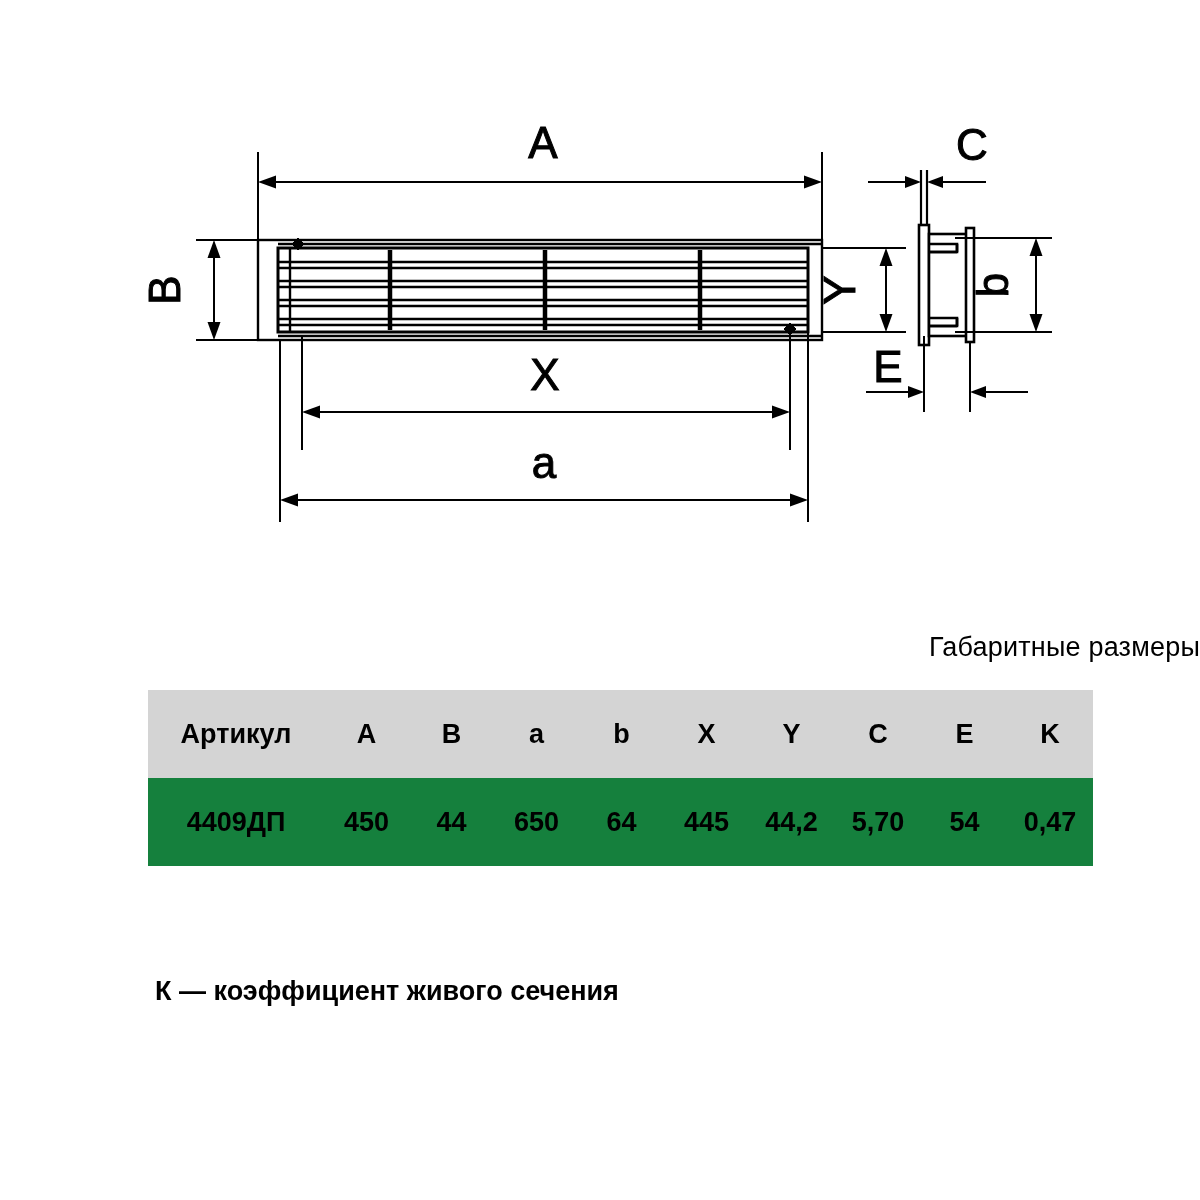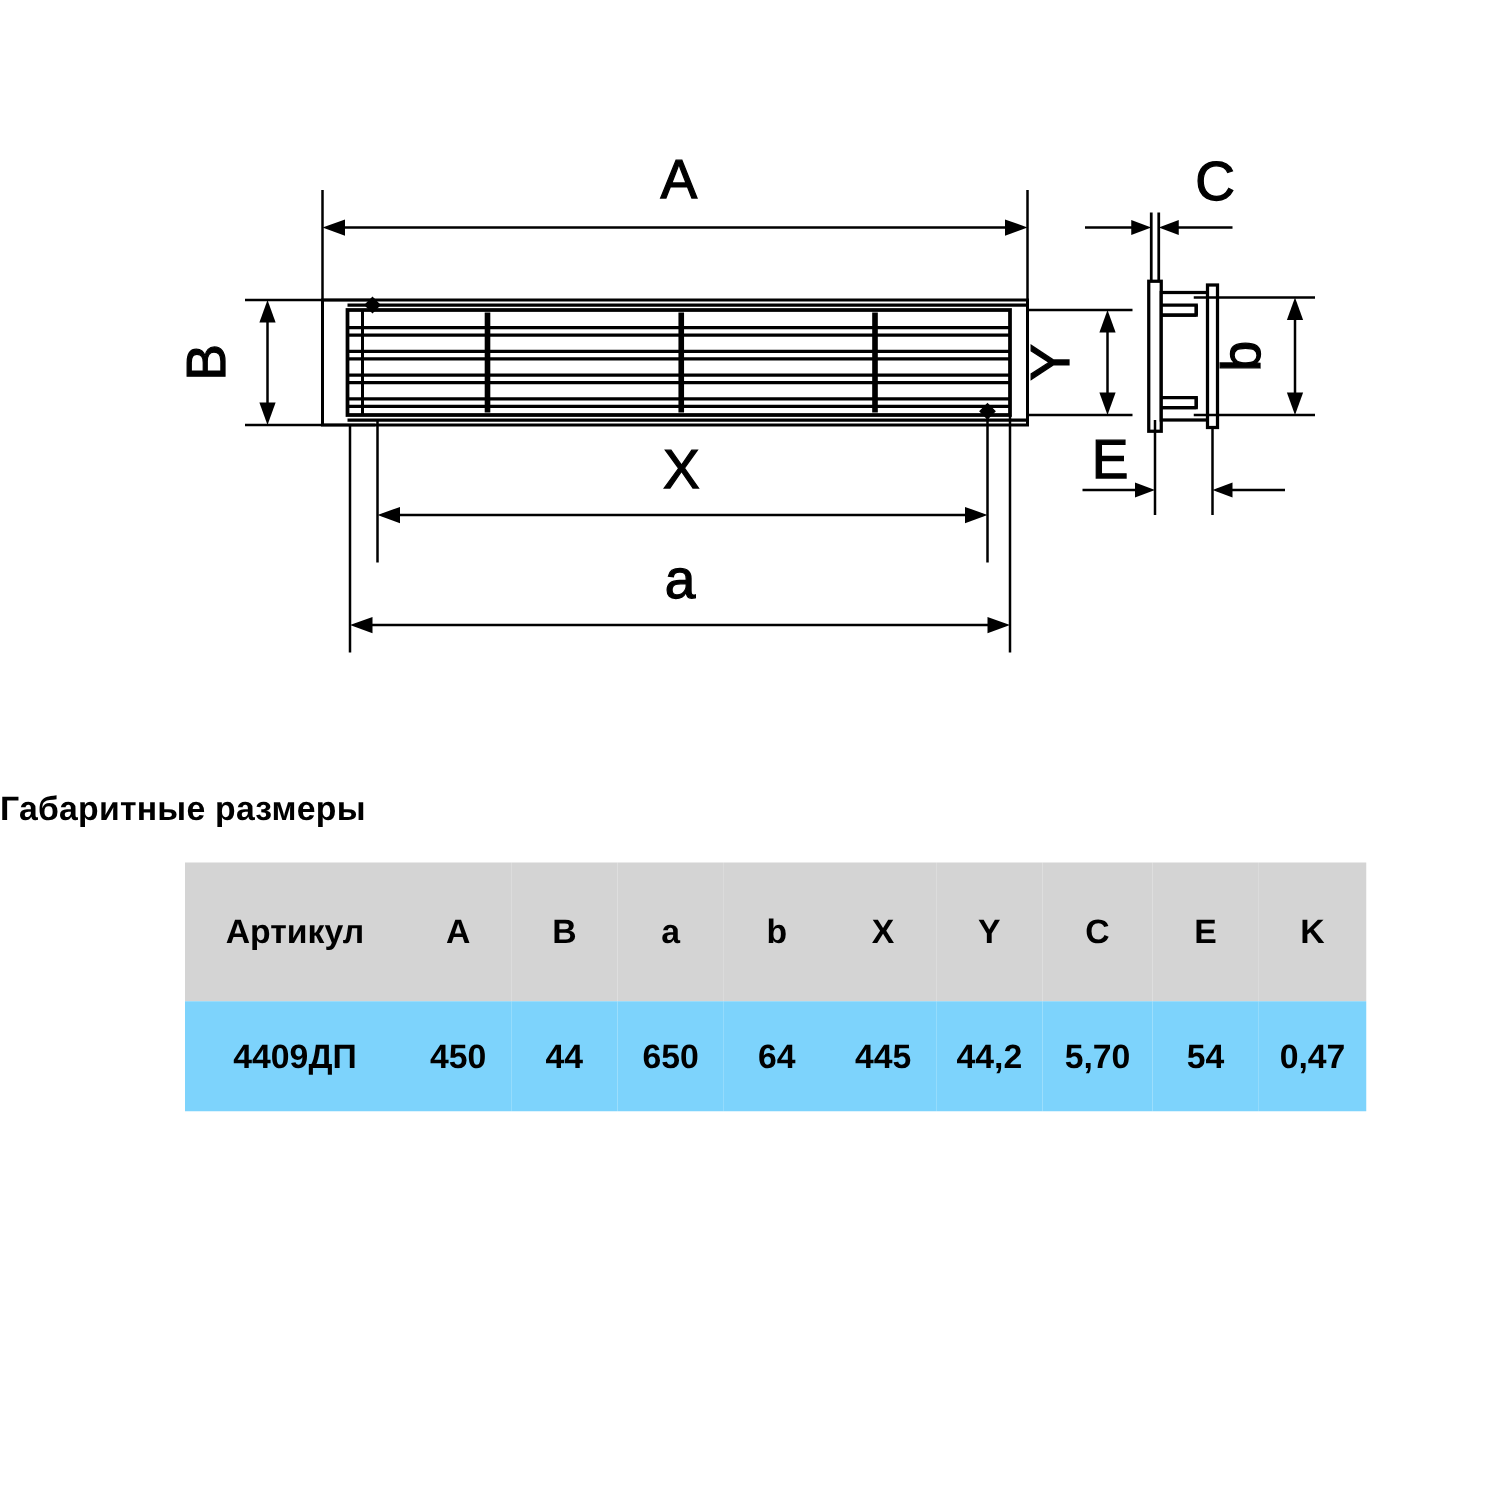--- a/index.html
+++ b/index.html
@@ -1,36 +1,36 @@
 <!DOCTYPE html>
 <html><head>
 <meta charset="utf-8">
 <style>
   html,body{margin:0;padding:0;background:#ffffff;}
   body{width:1200px;height:1200px;font-family:"Liberation Sans",sans-serif;color:#000;}
   #page{position:relative;width:1200px;height:1200px;overflow:hidden;background:#fff;}
   #drawing{position:absolute;left:0;top:0;width:1200px;height:600px;}
   .tbl-title{
-    position:absolute;left:0;top:632px;width:1200px;text-align:left;
-    font-size:27px;font-weight:bold;letter-spacing:.2px;
+    position:absolute;left:0;top:632px;width:1200px;text-align:right;
+    font-size:27px;font-weight:normal;letter-spacing:.2px;
   }
   #table{
     position:absolute;left:148px;top:690px;width:900px;
     border-collapse:collapse;table-layout:fixed;
   }
   #table td,#table th{
     padding:0;margin:0;text-align:center;vertical-align:middle;
     font-size:27px;font-weight:bold;color:#000;
     font-family:"Liberation Sans",sans-serif;
   }
   #table thead tr{background:#d4d4d4;}
-  #table thead th{height:111px;}
+  #table thead th{height:88px;}
   #table tbody tr{height:88px;}
   #table tbody tr.alt{background:#e7e7e7;}
-  #table tbody tr.plain{background:#7dd3fc;}
+  #table tbody tr.plain{background:#15803d;}
   col.c-art{width:176px;}
   col.c-A{width:85px;}
   col.c-B{width:85px;}
   col.c-a{width:85px;}
   col.c-b{width:85px;}
   col.c-X{width:85px;}
   col.c-Y{width:85px;}
   col.c-C{width:88px;}
   col.c-E{width:85px;}
   col.c-K{width:86px;}
@@ -215,14 +215,15 @@
         <td>64</td>
         <td>445</td>
         <td>44,2</td>
         <td>5,70</td>
         <td>54</td>
         <td>0,47</td>
       </tr>
     </tbody>
   </table>
 
+  <div class="footnote">К — коэффициент живого сечения</div>
 
 </div>
 
 </body></html>

